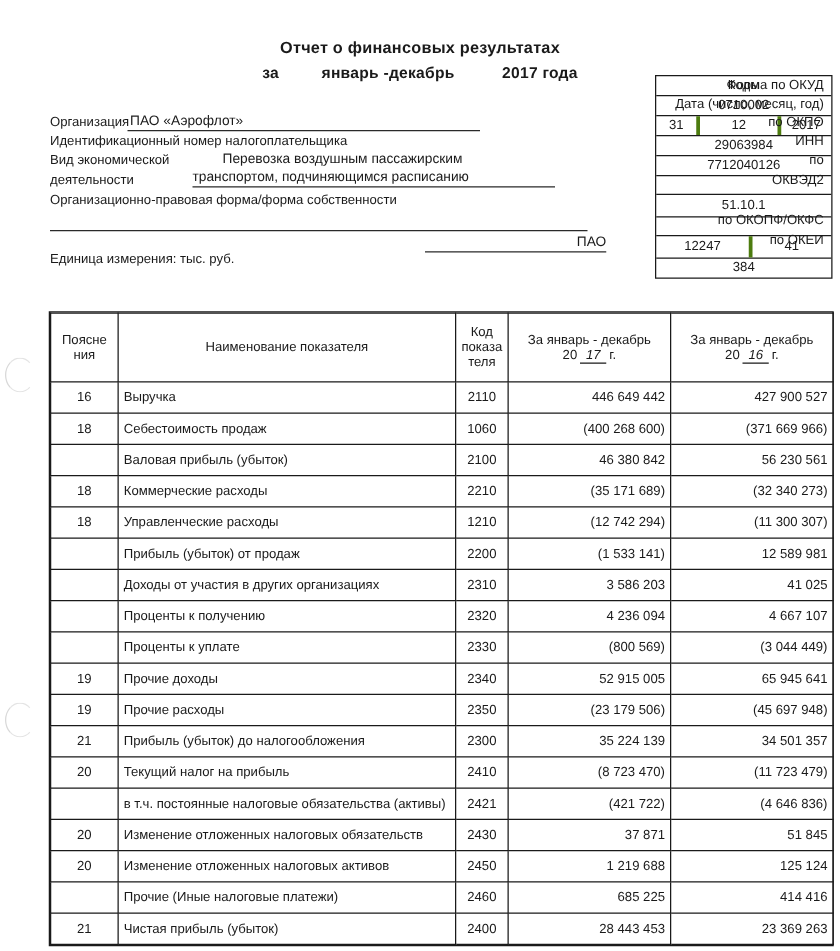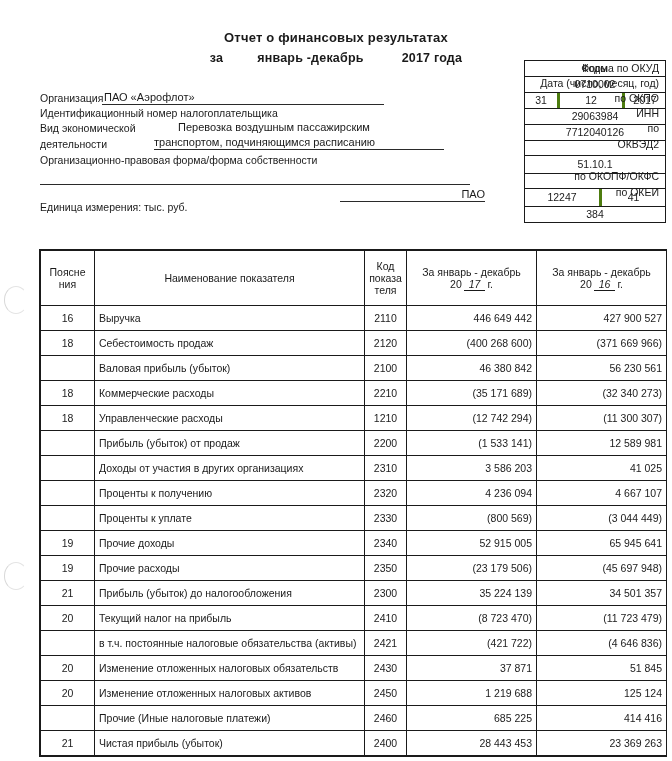--- a/index.html
+++ b/index.html
@@ -357,21 +357,21 @@
         <tr>
           <td class="c-expl">16</td>
           <td class="c-name">Выручка</td>
           <td class="c-code">2110</td>
           <td class="c-val">446 649 442</td>
           <td class="c-val">427 900 527</td>
         </tr>
         <tr>
           <td class="c-expl">18</td>
           <td class="c-name">Себестоимость продаж</td>
-          <td class="c-code">2120</td>
+          <td class="c-code">1060</td>
           <td class="c-val">(400 268 600)</td>
           <td class="c-val">(371 669 966)</td>
         </tr>
         <tr>
           <td class="c-expl"></td>
           <td class="c-name">Валовая прибыль (убыток)</td>
           <td class="c-code">2100</td>
           <td class="c-val">46 380 842</td>
           <td class="c-val">56 230 561</td>
         </tr>

